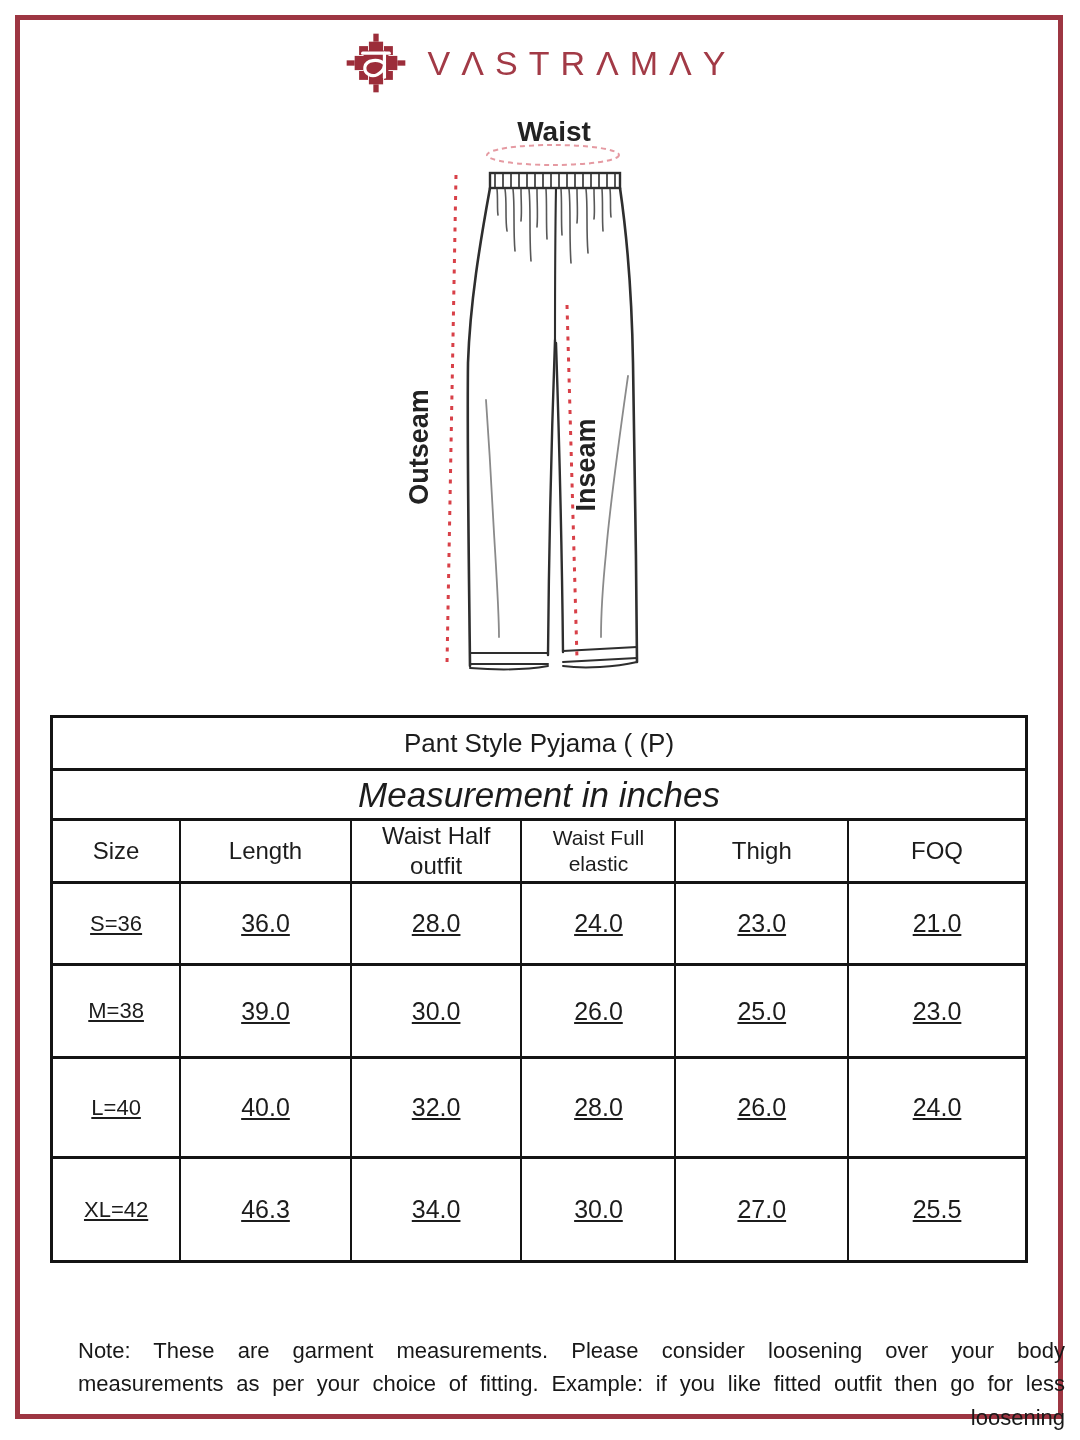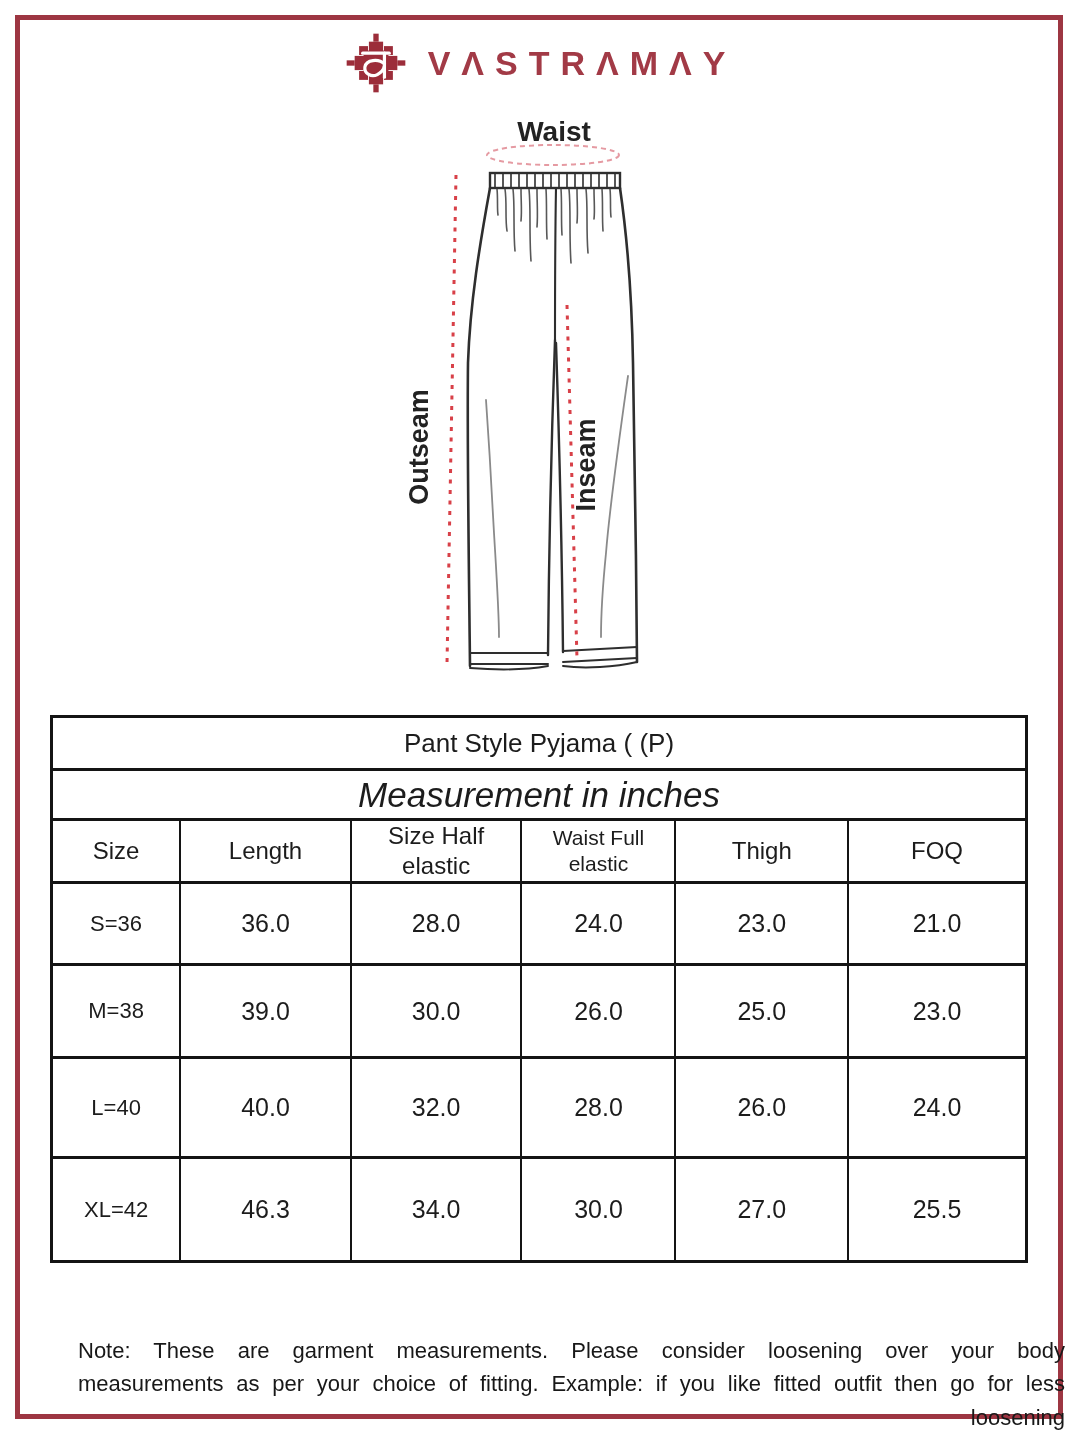--- a/index.html
+++ b/index.html
@@ -16,21 +16,21 @@
     position:absolute;left:15px;top:15px;right:17px;bottom:21px;
     border:5px solid var(--frame);pointer-events:none;
   }
   
   .logo-bar{
     position:absolute;top:28px;left:0;width:100%;height:70px;
     display:flex;justify-content:center;align-items:center;gap:16px;
   }
   .logo-bar svg{display:block;}
   .brand-text{
-    font-size:34px;letter-spacing:11px;font-weight:700;color:var(--brand);
+    font-size:34px;letter-spacing:11px;font-weight:400;color:var(--brand);
     white-space:nowrap;padding-left:4px;
   }
   
   .diagram{position:absolute;top:103px;left:0;}
   .diagram text{font-family:"Liberation Sans",sans-serif;fill:#222;}
   .seam{fill:none;stroke:#2e2e2e;stroke-linecap:round;}
   .crease{fill:none;stroke:#8a8a8a;stroke-width:1.8;stroke-linecap:round;}
   .gather{fill:none;stroke:#3a3a3a;stroke-width:1.6;stroke-linecap:round;opacity:.85;}
   .redline{fill:none;stroke:var(--accent-red);stroke-width:3;stroke-dasharray:4 6.5;}
   
@@ -41,21 +41,21 @@
   }
   .size-table th,.size-table td{
     border:2px solid var(--table-border);border-top-width:3px;border-bottom-width:3px;
     text-align:center;vertical-align:middle;font-weight:400;padding:0 4px;margin-top:12px;
   }
   .r-title{height:53px;font-size:26px;}
   .r-sub{height:50px;font-size:35px;font-style:italic;}
   .r-head{height:57px;}
   .r-head th{font-size:24px;line-height:1.25;}
   .r-head th.small{font-size:21px;}
-  .size-table tbody td{font-size:25px;}
+  .size-table tbody td{font-size:25px;text-decoration:underline;}
   .size-table tbody td:first-child{font-size:22px;}
   .size-table tbody tr:nth-child(1){height:82px;}
   .size-table tbody tr:nth-child(2){height:93px;}
   .size-table tbody tr:nth-child(3){height:100px;}
   .size-table tbody tr:nth-child(4){height:104px;}
   
   .note{
     position:absolute;left:48px;top:1312px;width:987px;
     font-size:22px;line-height:1.52;color:#181818;
     text-align:justify;text-align-last:right;word-spacing:2px;margin-left:30px;
@@ -173,21 +173,21 @@
   <thead>
     <tr class="r-title">
       <td colspan="6">Pant Style Pyjama ( (P)</td>
     </tr>
     <tr class="r-sub">
       <td colspan="6">Measurement in inches</td>
     </tr>
     <tr class="r-head">
       <th>Size</th>
       <th>Length</th>
-      <th>Size Half elastic</th>
+      <th>Waist Half outfit</th>
       <th class="small">Waist Full elastic</th>
       <th>Thigh</th>
       <th>FOQ</th>
     </tr>
   </thead>
   <tbody>
     <tr>
       <td>S=36</td>
       <td>36.0</td>
       <td>28.0</td>

